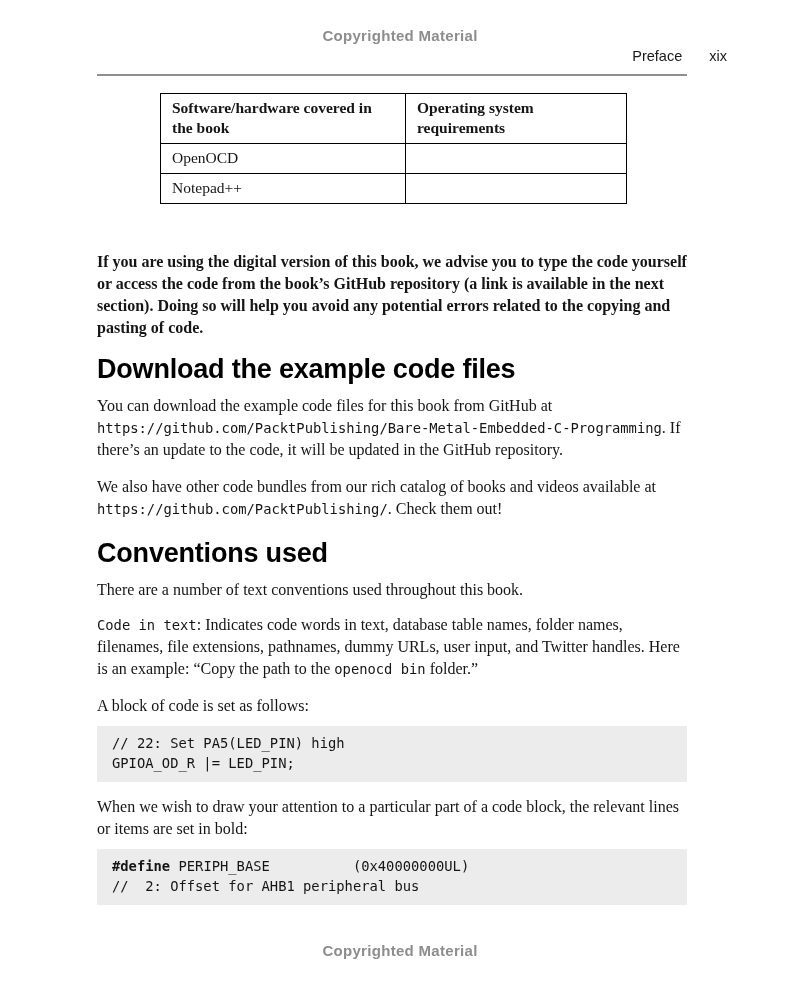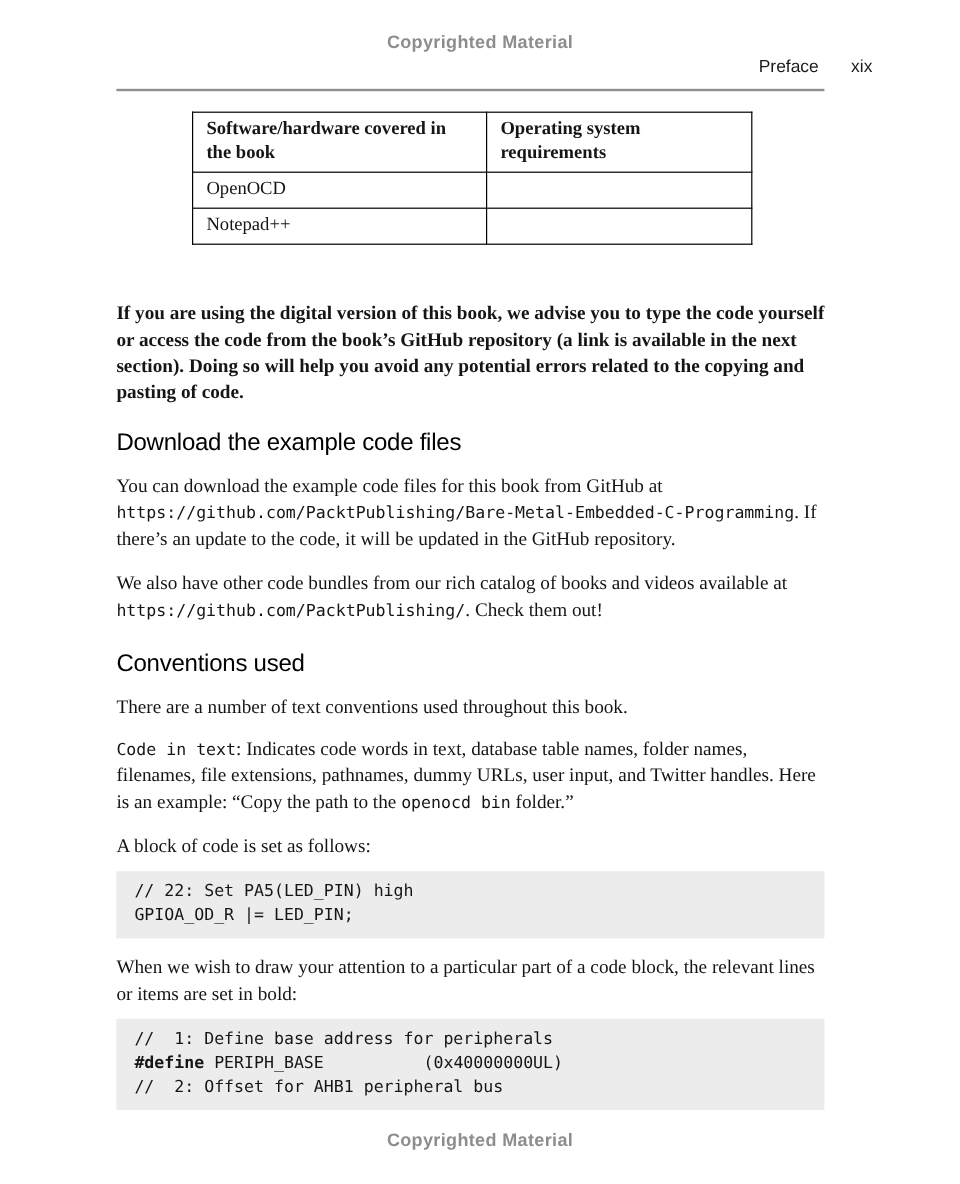--- a/index.html
+++ b/index.html
@@ -77,23 +77,23 @@
   table.swtable td.os-cell { width: 198px; }
 
   p { margin: 0 0 15px 0; }
   p.bold-note {
     margin-top: 47px;
     margin-bottom: 0;
     font-weight: bold;
   }
   h2 {
     font-family: "Liberation Sans", sans-serif;
-    font-size: 20px;
+    font-size: 27px;
     line-height: 26px;
-    font-weight: normal;
+    font-weight: bold;
     color: #000;
     margin: 17px 0 13px 0;
     letter-spacing: -0.2px;
   }
   h2.conv { margin-top: 20px; }
   p.intro-line { margin-bottom: 13px; }
   p.block-intro { margin-bottom: 9px; }
 
   .seg-mono {
     font-family: "DejaVu Sans Mono", "Liberation Mono", monospace;
@@ -162,21 +162,20 @@
     <p class="block-intro">A block of code is set as follows:</p>
 
     <div class="codeblock">
       <div class="codeline"><span>// 22: Set PA5(LED_PIN) high</span></div>
       <div class="codeline"><span>GPIOA_OD_R |= LED_PIN;</span></div>
     </div>
 
     <p class="block-intro">When we wish to draw your attention to a particular part of a code block, the relevant lines or items are set in bold:</p>
 
     <div class="codeblock">
-      <div class="codeline"><span>//  1: Define base address for peripherals</span></div>
       <div class="codeline"><span class="seg-bold">#define</span><span> PERIPH_BASE          (0x40000000UL)</span></div>
       <div class="codeline"><span>//  2: Offset for AHB1 peripheral bus</span></div>
     </div>
 
   </div>
 
   <div class="watermark bottom">Copyrighted Material</div>
 
 </div>
 

